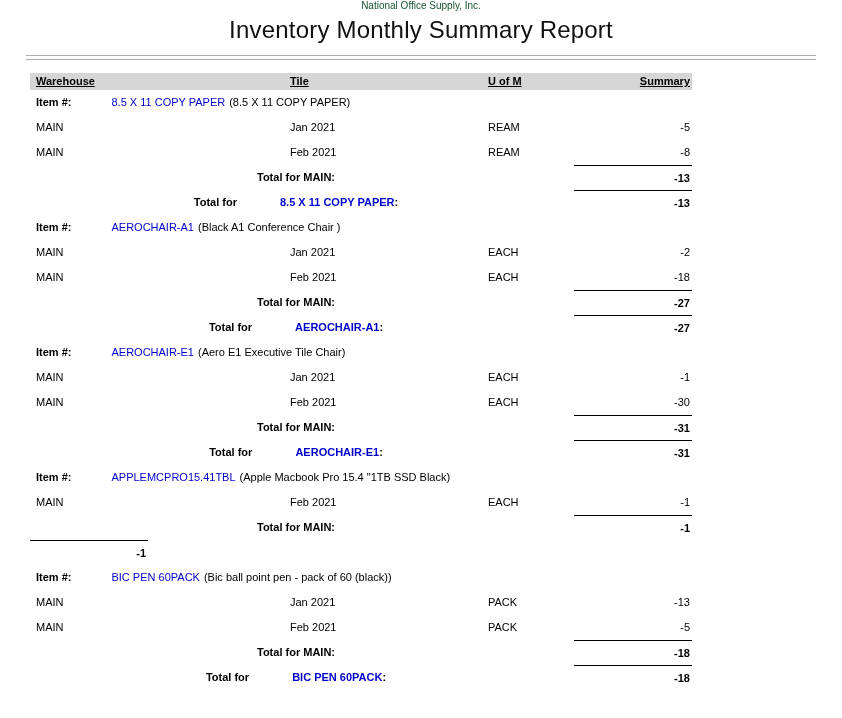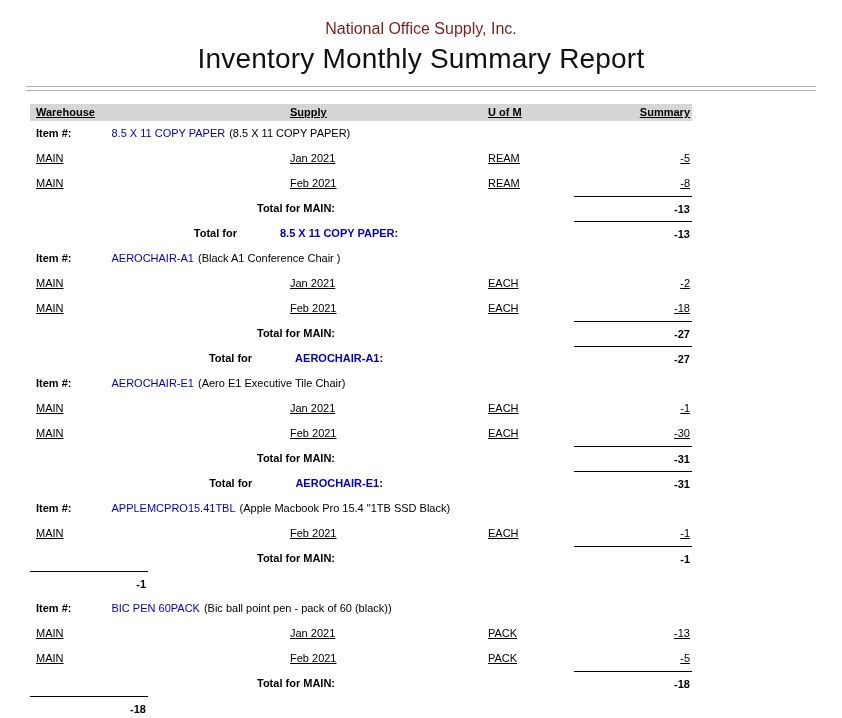--- a/index.html
+++ b/index.html
@@ -1,26 +1,26 @@
 <!DOCTYPE html>
 <html><head>
 <meta charset="utf-8">
 <style>
   html, body { margin:0; padding:0; background:#ffffff; }
   .page {
     width:842px; height:718px; background:#ffffff; overflow:hidden;
     font-family:"Liberation Sans", sans-serif; color:#000; position:relative;
   }
-  .company { text-align:center; font-size:16px; padding-top:20px; color:#7f1d1d; }
-  .report-title { text-align:center; font-size:28px; margin-top:5px; color:#111; letter-spacing:.2px; }
+  .company { text-align:center; font-size:10px; padding-top:0; color:#14532d; }
+  .report-title { text-align:center; font-size:24px; margin-top:5px; color:#111; letter-spacing:.2px; }
   .double-rule { margin:11px 26px 0 26px; height:3px; border-top:1px solid #adadad; border-bottom:1px solid #adadad; }
 
   .report-table { margin:13px 0 0 30px; width:662px; font-size:11px; }
 
-  .grid-row { display:grid; grid-template-columns:254px 198px 110px 100px;text-decoration:underline; }
+  .grid-row { display:grid; grid-template-columns:254px 198px 110px 100px; }
   .header-row { background:#d6d6d6; height:17px; line-height:17px; font-weight:bold; }
   .header-row .hdr { text-decoration:underline; }
   .cell-pad { padding-left:6px; }
   .col-qty { text-align:right; padding-right:2px; }
 
   .item-line { height:25px; line-height:25px; padding-left:6px; white-space:nowrap; }
   .item-label { font-weight:bold; }
   .blue { color:#0000cc;padding-left:40px; }
   .item-desc { margin-left:4px;text-align:center; }
 
@@ -35,21 +35,21 @@
 
 <div class="page">
 
   <div class="company">National Office Supply, Inc.</div>
   <div class="report-title">Inventory Monthly Summary Report</div>
   <div class="double-rule"></div>
 
   <div class="report-table">
     <div class="grid-row header-row">
       <span class="cell-pad"><span class="hdr">Warehouse</span></span>
-      <span class="cell-pad"><span class="hdr">Supply</span></span>
+      <span class="cell-pad"><span class="hdr">Tile</span></span>
       <span class="cell-pad"><span class="hdr">U of M</span></span>
       <span class="col-qty"><span class="hdr">Summary</span></span>
     </div>
     <div>
   <div class="item-group">
     <div class="item-line">
       <span class="item-label">Item #:</span><span class="blue">8.5 X 11 COPY PAPER</span><span class="item-desc">(8.5 X 11 COPY PAPER)</span>
     </div>
     <div>
   <div class="grid-row detail-row">
@@ -172,19 +172,20 @@
     <span class="cell-pad">Feb 2021</span>
     <span class="cell-pad">PACK</span>
     <span class="col-qty">-5</span>
   </div>
 </div>
     <div class="total-row">
       <span class="total-label">Total for MAIN:</span>
       <span class="total-qty">-18</span>
     </div>
     <div class="total-row">
+      <span class="total-label"><span>Total for </span><span class="blue">BIC PEN 60PACK</span><span>:</span></span>
       <span class="total-qty">-18</span>
     </div>
   </div>
 </div>
   </div>
 
 </div>
 
 </body></html>

